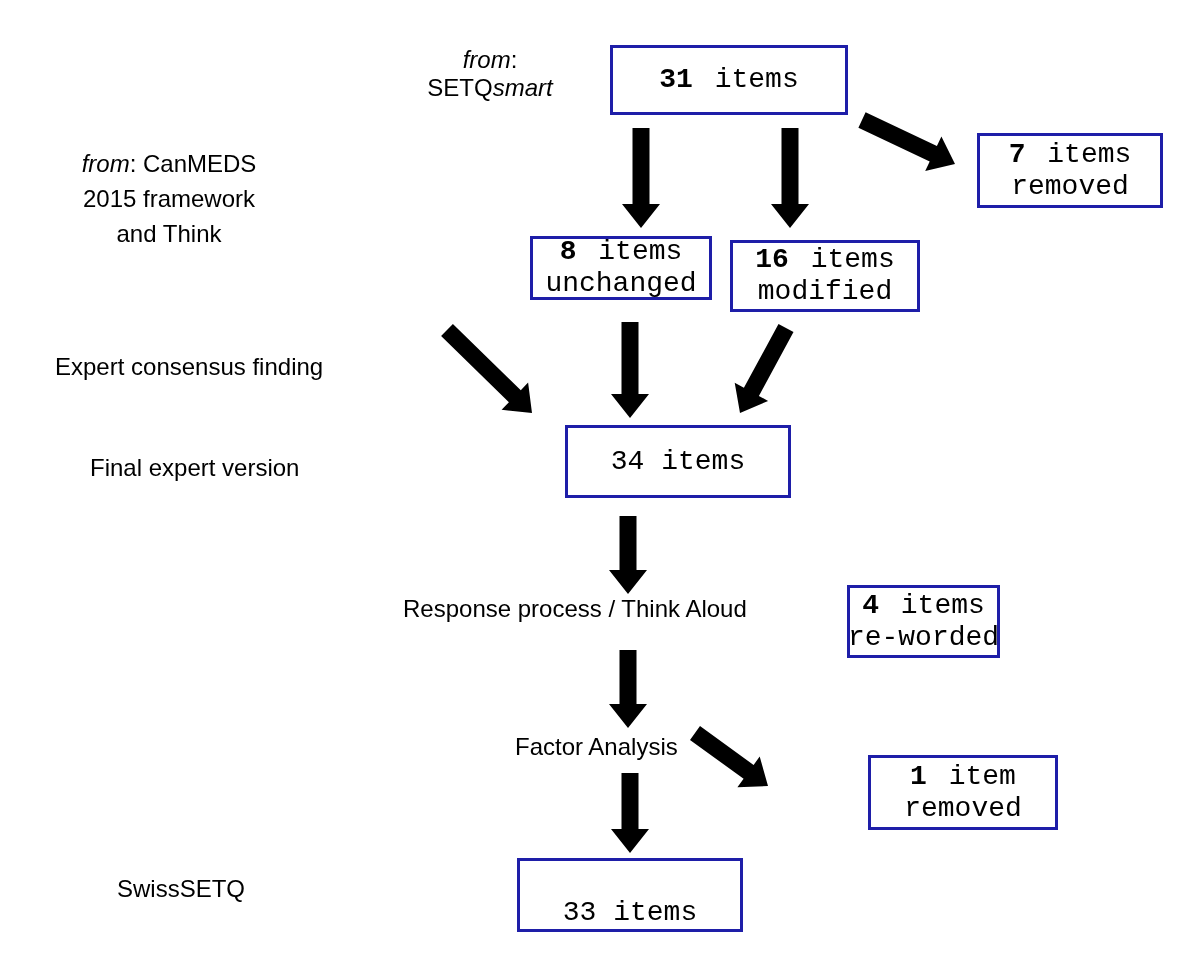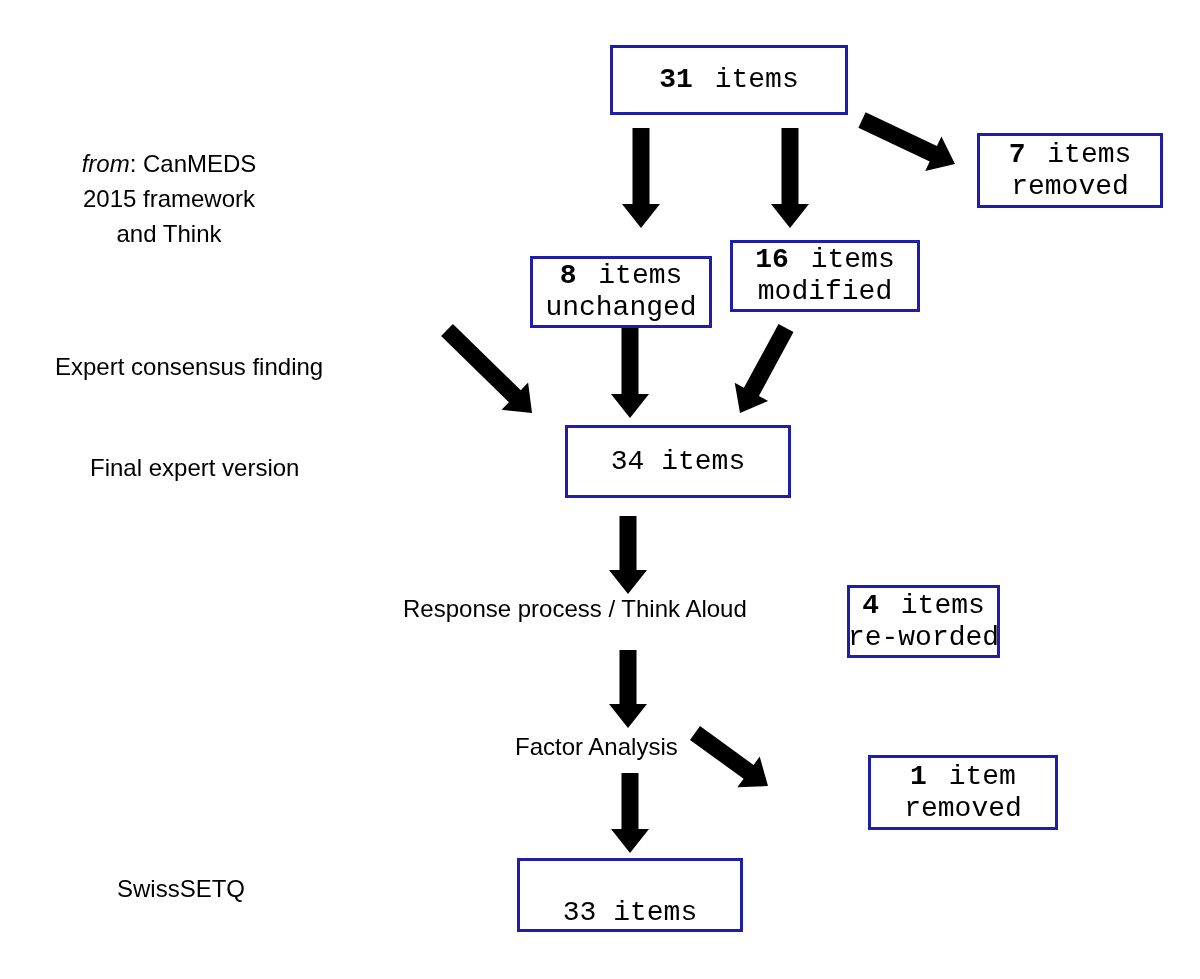--- a/index.html
+++ b/index.html
@@ -64,20 +64,24 @@
       <polygon points="858.4,127.7 929.7,161.4 925.2,170.9 955,164 941.4,136.6 936.9,146.1 865.6,112.3" fill="#000000"></polygon>
       <polygon points="441.1,336.1 508.9,402.3 501.6,409.8 532,413 528.1,382.6 520.8,390.2 452.9,323.9" fill="#000000"></polygon>
       <polygon points="621.5,322 621.5,394 611,394 630,418 649,394 638.5,394 638.5,322" fill="#000000"></polygon>
       <polygon points="778.5,324 743.9,387.8 734.7,382.8 740,413 768.1,400.9 758.9,395.9 793.5,332" fill="#000000"></polygon>
       <polygon points="619.5,516 619.5,570 609,570 628,594 647,570 636.5,570 636.5,516" fill="#000000"></polygon>
       <polygon points="619.5,650 619.5,704 609,704 628,728 647,704 636.5,704 636.5,650" fill="#000000"></polygon>
       <polygon points="690,739.9 743.6,778.8 737.4,787.3 768,786 759.7,756.5 753.6,765 700,726.1" fill="#000000"></polygon>
       <polygon points="621.5,773 621.5,829 611,829 630,853 649,829 638.5,829 638.5,773" fill="#000000"></polygon>
     </svg>
 
+  <div class="lbl centered lbl-setqsmart">
+    <div><span class="it">from</span><span>:</span></div>
+    <div><span>SETQ</span><span class="it">smart</span></div>
+  </div>
 
   <div class="lbl centered lbl-canmeds">
     <div><span class="it">from</span><span>: CanMEDS</span></div>
     <div>2015 framework</div>
     <div>and Think</div>
   </div>
 
   <div class="lbl lbl-expert">Expert consensus finding</div>
   <div class="lbl lbl-final">Final expert version</div>
   <div class="lbl lbl-response">Response process / Think Aloud</div>
@@ -87,21 +91,21 @@
   <div class="box" style="left: 610px; top: 45px; width: 238px; height: 70px; border-color: rgb(30, 30, 168);">
     <div class="bl"><b class="num">31</b><span> items</span></div>
   </div>
 
   <div class="box" style="left: 977px; top: 133px; width: 186px; height: 75px; border-color: rgb(30, 30, 168);">
     <div class="bl"><b class="num">7</b><span> items</span></div>
     <div class="bl">removed</div>
   </div>
 
 
-  <div class="box" style="left: 530px; top: 256px; width: 182px; height: 72px; border-color: rgb(30, 30, 168);">
+  <div class="box" style="left: 530px; top: 236px; width: 182px; height: 64px; border-color: rgb(30, 30, 168);">
     <div class="bl"><b class="num">8</b><span> items</span></div>
     <div class="bl">unchanged</div>
   </div>
 
   <div class="box" style="left: 730px; top: 240px; width: 190px; height: 72px; border-color: rgb(30, 30, 168);">
     <div class="bl"><b class="num">16</b><span> items</span></div>
     <div class="bl">modified</div>
   </div>
 
   <div class="box" style="left: 517px; top: 425px; width: 226px; height: 73px; border-color: rgb(30, 30, 168); margin-left: 48px;">

